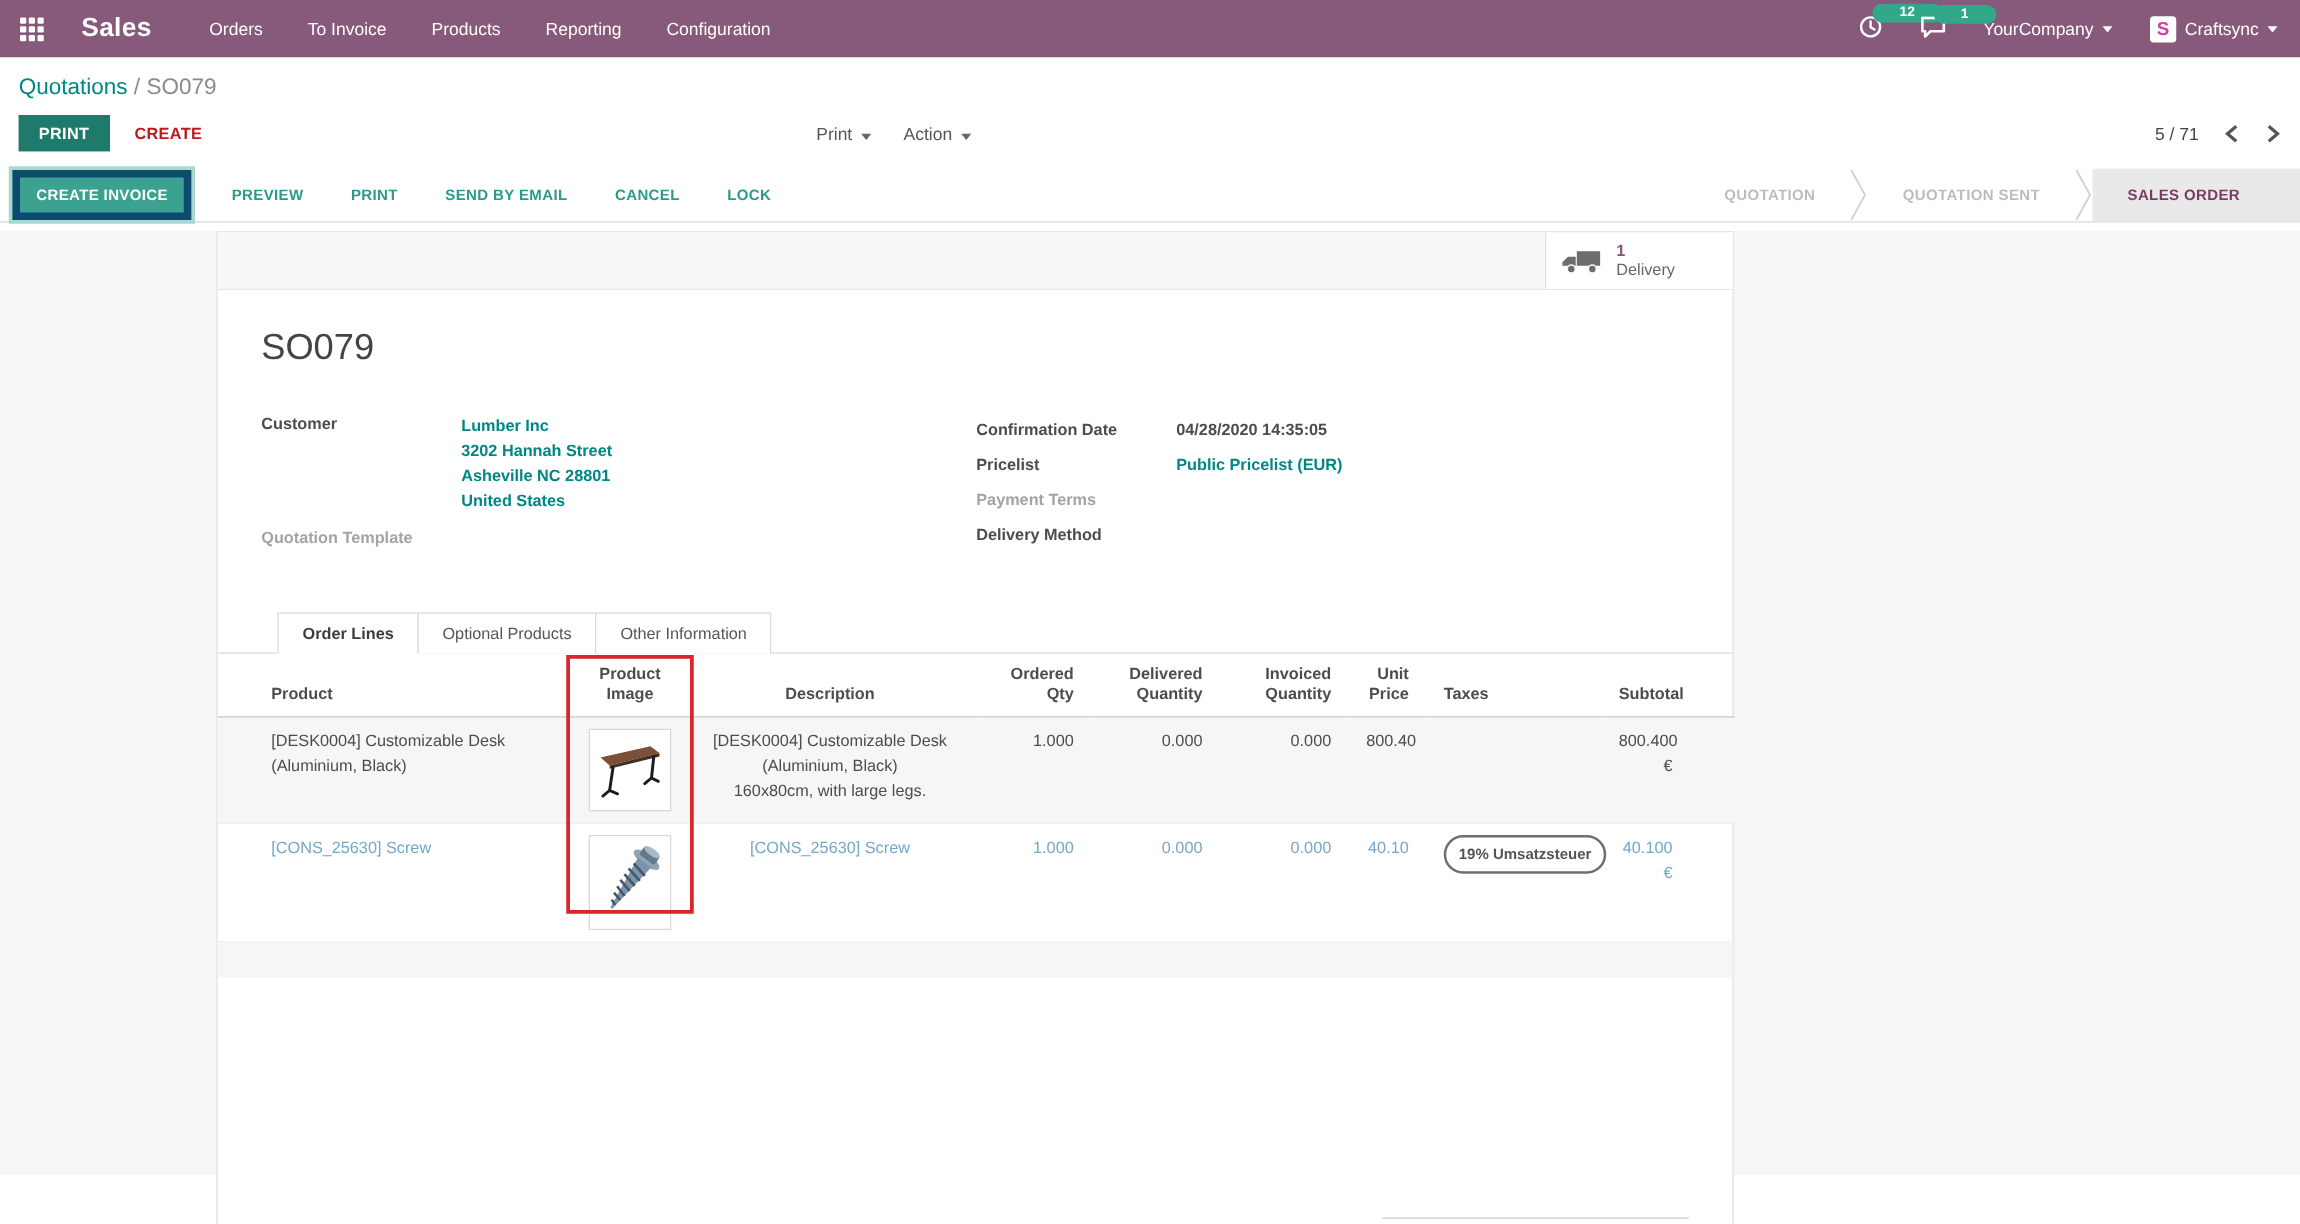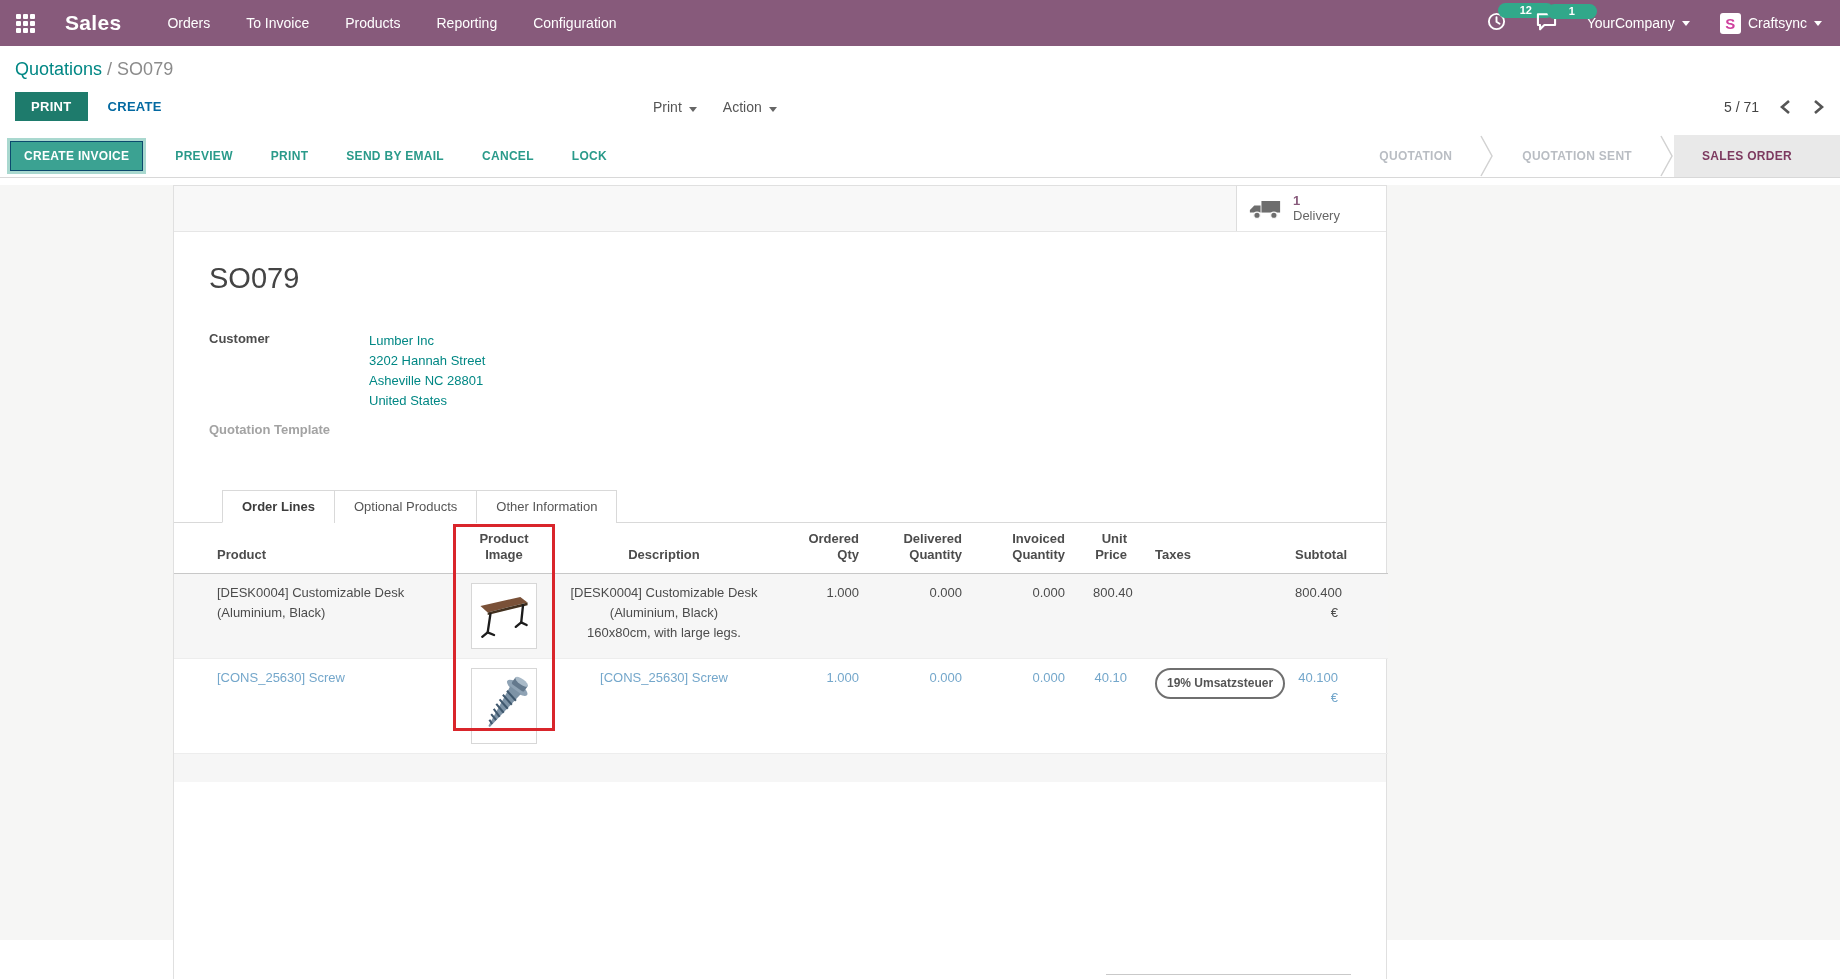--- a/index.html
+++ b/index.html
@@ -21,31 +21,31 @@
   .caret-g { width: 0; height: 0; border-left: 4px solid transparent; border-right: 4px solid transparent; border-top: 5px solid #666; display: inline-block; margin-left: 7px; }
   .avatar { width: 21px; height: 21px; background: #fff; border-radius: 3px; display: flex; align-items: center; justify-content: center; font-weight: bold; font-size: 15px; color: #cf3f9d; }
 
   
   .cp { padding: 13px 15px 0 15px; background: #fff; }
   .breadcrumb { font-size: 18px; }
   .breadcrumb .bc-link { color: #008784; cursor: pointer; }
   .breadcrumb .bc-sep, .breadcrumb .bc-cur { color: #8b8b8b; }
   .cp-row2 { display: flex; align-items: center; margin: 11px 0 13px; position: relative; height: 31px; }
   .btn-edit { background: #1e7b6c; border: 1px solid #1e7b6c; color: #fff; font-size: 13px; font-weight: bold; padding: 6px 15px; letter-spacing: .3px; cursor: pointer; }
-  .btn-create { background: none; border: none; color: #0369a1; font-size: 13px; font-weight: bold; margin-left: 20px; letter-spacing: .3px; cursor: pointer; }
+  .btn-create { background: none; border: none; color: #b91c1c; font-size: 13px; font-weight: bold; margin-left: 20px; letter-spacing: .3px; cursor: pointer; }
   .center-actions { position: absolute; left: 638px; display: flex; gap: 26px; font-size: 14px; color: #555; }
   .center-actions div { cursor: pointer; }
   .pager { margin-left: auto; display: flex; align-items: center; gap: 20px; font-size: 14px; color: #444; }
   .pager-nav { display: flex; gap: 22px; }
   .pager-nav svg { cursor: pointer; }
 
   
   .statusbar { display: flex; align-items: stretch; border-bottom: 1px solid #d8d8d8; height: 43px; background: #fff; }
   .sb-left { display: flex; align-items: center; padding-left: 10px; gap: 14px; }
-  .btn-primary-sb { background: #3ba292; border: 1px solid #0c4a6e; box-shadow: 0 0 0 3px #a9d8cf; color: #fff; font-size: 12px; font-weight: bold; padding: 7px 13px; letter-spacing: .3px; margin-right: 6px; cursor: pointer; }
+  .btn-primary-sb { background: #3ba292; border: 6px solid #0c4a6e; box-shadow: 0 0 0 3px #a9d8cf; color: #fff; font-size: 12px; font-weight: bold; padding: 7px 13px; letter-spacing: .3px; margin-right: 6px; cursor: pointer; }
   .sb-btn { background: none; border: none; color: #2a9a8a; font-size: 12px; font-weight: bold; padding: 7px 12px; letter-spacing: .3px; cursor: pointer; }
   .sb-right { margin-left: auto; display: flex; align-items: stretch; }
   .stage { display: flex; align-items: center; padding: 0 28px; font-size: 12px; font-weight: bold; color: #b9bdc3; letter-spacing: .3px; cursor: pointer; }
   .stage.active { background: #e9e9e9; color: #7d3a60; padding-right: 48px; }
   .stage-sep { display: flex; align-items: center; }
 
   
   .content { background: #f6f6f5; height: 755px; }
   .sheet { margin: 7px 0 0 173px; width: 1214px; background: #fff; border: 1px solid #e0e0e0; min-height: 900px; }
   .button-box { height: 46px; background: #f8f8f8; border-bottom: 1px solid #e6e6e6; display: flex; justify-content: flex-end; }
@@ -54,21 +54,21 @@
   .smart-lbl { color: #666; font-size: 13px; line-height: 16px; }
 
   .sheet-top { padding: 30px 35px 0; }
   .so-title { font-size: 29px; color: #444; margin-bottom: 36px; font-weight: normal; }
   .fields { display: flex; font-size: 13px; align-items: flex-end; }
   .fcol-left { width: 572px; }
   .fcol-right { flex: 1; }
   .frow { display: flex; margin-bottom: 11px; }
   .flabel { width: 160px; font-weight: bold; color: #4c4c4c; flex-shrink: 0; }
   .flabel.muted { color: #a3a3a3; }
-  .fvalue { color: #4c4c4c; }
+  .fvalue { color: #4c4c4c; font-weight: bold; }
   .fvalue.link, .addr div { color: #008784; cursor: pointer; }
   .addr div { line-height: 20px; }
   .frow-right { display: flex; margin-bottom: 13px; }
 
   
   .notebook { margin-top: 42px; }
   .tabs { display: flex; padding-left: 48px; border-bottom: 1px solid #d9d9d9; }
   .tab { font-size: 13px; padding: 8px 19px; border: 1px solid #d9d9d9; border-bottom: none; background: #fff; margin-right: -1px; margin-bottom: -1px; color: #555; cursor: pointer; position: relative; }
   .tab.active { color: #3c3c3c; font-weight: bold; border-bottom: 1px solid #fff; }
 
@@ -229,20 +229,38 @@
             <div class="flabel">Customer</div>
             <div class="fvalue addr">
               <div>Lumber Inc</div>
               <div>3202 Hannah Street</div>
               <div>Asheville NC 28801</div>
               <div>United States</div>
             </div>
           </div>
           <div class="frow">
             <div class="flabel muted">Quotation Template</div>
+            <div class="fvalue"></div>
+          </div>
+        </div>
+        <div class="fcol-right">
+          <div class="frow-right">
+            <div class="flabel">Confirmation Date</div>
+            <div class="fvalue">04/28/2020 14:35:05</div>
+          </div>
+          <div class="frow-right">
+            <div class="flabel">Pricelist</div>
+            <div class="fvalue link">Public Pricelist (EUR)</div>
+          </div>
+          <div class="frow-right">
+            <div class="flabel muted">Payment Terms</div>
+            <div class="fvalue"></div>
+          </div>
+          <div class="frow-right">
+            <div class="flabel">Delivery Method</div>
             <div class="fvalue"></div>
           </div>
         </div>
       </div>
     </div>
 
     <div class="notebook">
       <div class="tabs">
         <div class="tab active">Order Lines</div>
         <div class="tab">Optional Products</div>

